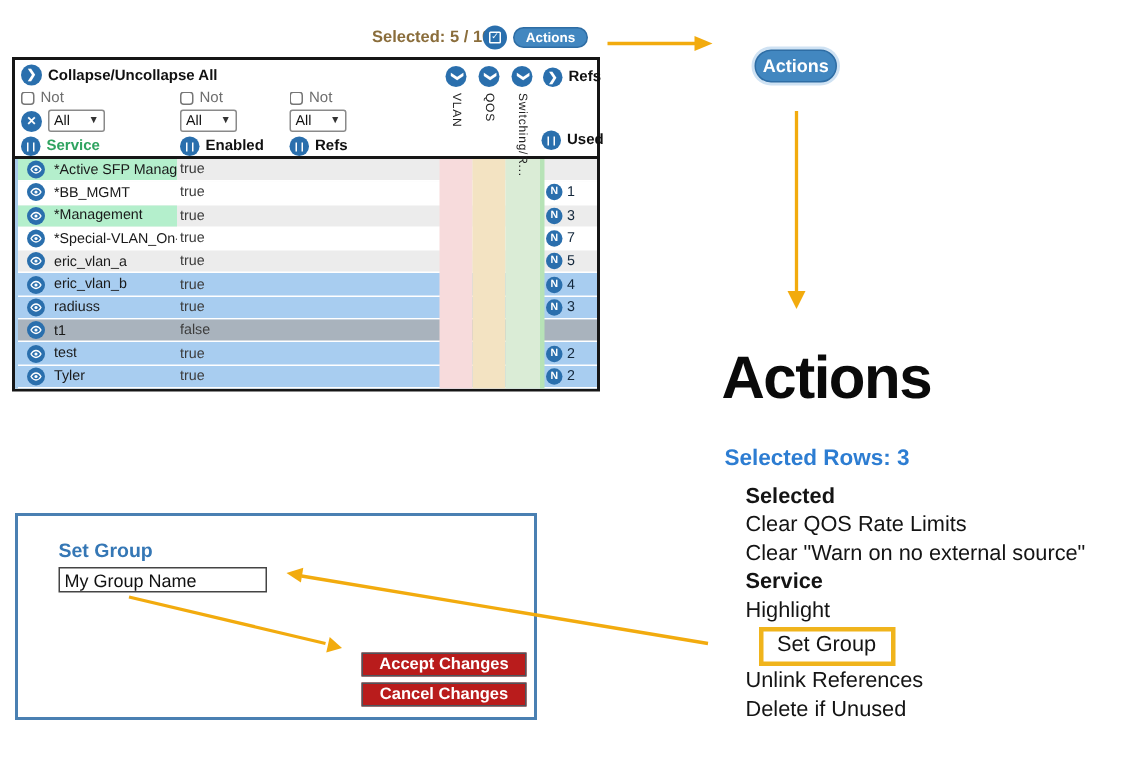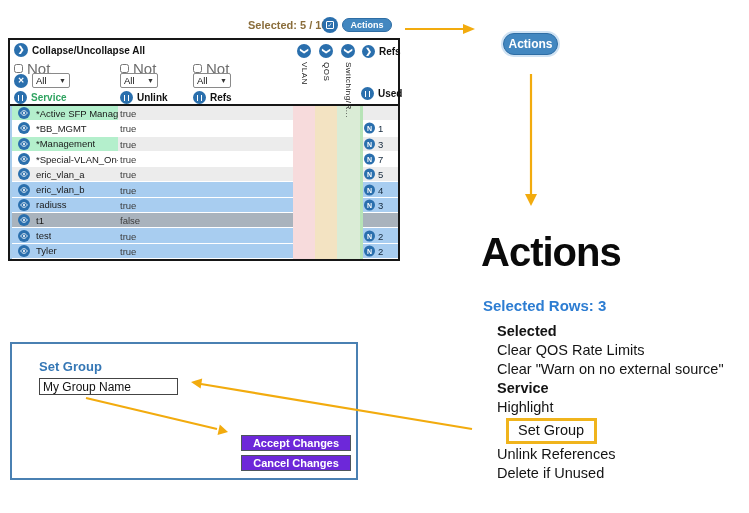--- a/index.html
+++ b/index.html
@@ -30,21 +30,21 @@
   .ic13 { width:13px; height:13px; }
   .ic14 { width:14px; height:14px; }
   .chev { font-size:8px; font-weight:700; line-height:1; }
   .chev-down { transform:rotate(90deg); display:inline-block; }
   .pause-bars { width:5px; height:6px; border-left:1.6px solid #fff; border-right:1.6px solid #fff; }
   .xglyph { font-size:8px; font-weight:700; line-height:1; }
 
   .hz { position:absolute; z-index:4; display:flex; align-items:center; gap:4px; }
   .collapse-label { font-size:10px; font-weight:700; color:#111; }
   .not-row input { width:9px; height:9px; margin:0; }
-  .not-row label { font-size:15px; color:#6e6e6e;text-align:center; }
+  .not-row label { font-size:10px; color:#6e6e6e;text-align:center; }
   .fake-select { display:inline-flex; align-items:center; justify-content:space-between; width:38px; height:15px; border:1px solid #8a8a8a; border-radius:2px; background:#fff; font-size:9.5px; color:#111; padding:0 3px; cursor:pointer; }
   .fake-select .dd { font-size:7px; color:#333; }
   .colhead { font-size:10px; font-weight:700; color:#111; }
   .colhead.green { color:#2fa360; }
   .vlabel { position:absolute; z-index:4; writing-mode:vertical-rl; font-size:8px; color:#222; top:22px; letter-spacing:0.5px; }
   .refs-label { font-size:10px; font-weight:700; color:#111; }
 
   .grid-body { position:absolute; left:0; top:66px; right:0; bottom:0; z-index:0; }
   .row { position:relative; height:15.3px; border-bottom:1px solid #fff; cursor:pointer; }
   .row.stripe { background:#ececec; }
@@ -65,21 +65,21 @@
   .sel-rows { left:483px; top:297px; font-size:15px; font-weight:600; color:#2d7dd2; }
   .menu { left:497px; top:322px; width:250px; font-size:14.5px; color:#141414; line-height:19px; }
   .menu-header { font-weight:700; }
   .menu-item { cursor:pointer; }
   .menu-item.hl { border:3px solid #f0b41c; margin:1px 0 1px 9px; padding:0 10px 1px 9px; width:fit-content; }
 
   
   .dialog { left:10px; top:342px; width:348px; height:138px; border:2px solid #4a80b2; background:#fff; }
   .dlg-title { position:absolute; left:27px; top:15px; font-size:13px; font-weight:600; color:#3577b5; }
   .dlg-input { position:absolute; left:27px; top:34px; width:139px; height:17px; border:1px solid #444; font-size:12px; padding:0 3px; font-family:"Liberation Sans", sans-serif; color:#111; }
-  .dlg-btn { position:absolute; left:229px; width:110px; height:16px; background:#6d28d9; border:1px solid #4d555c; color:#fff; font-size:11px; font-weight:600; display:flex; align-items:center; justify-content:center; cursor:pointer; }
+  .dlg-btn { position:absolute; left:229px; width:110px; height:16px; background:#b91c1c; border:1px solid #4d555c; color:#fff; font-size:11px; font-weight:600; display:flex; align-items:center; justify-content:center; cursor:pointer; }
   .btn-accept { top:91px; }
   .btn-cancel { top:111px; }
 
   
   .arrows { left:0; top:0; width:749px; height:513px; z-index:10; pointer-events:none; }
 </style>
 </head>
 <body>
 
 <div class="abs selected-label">Selected: 5 / 10</div>
@@ -132,21 +132,21 @@
   <div class="hz" style="left:110px; top:33px;">
     <span class="fake-select">
       <span>All</span>
         <span class="dd">▼</span>
     </span>
   </div>
   <div class="hz" style="left:110px; top:51px;">
     <span class="ic ic13">
         <span class="pause-bars"></span>
       </span>
-    <span class="colhead">Unlink</span>
+    <span class="colhead">Enabled</span>
   </div>
 
   <div class="hz not-row" style="left:183px; top:20px;">
     <input type="checkbox" style="">
     <label>Not</label>
   </div>
   <div class="hz" style="left:183px; top:33px;">
     <span class="fake-select">
       <span>All</span>
         <span class="dd">▼</span>

